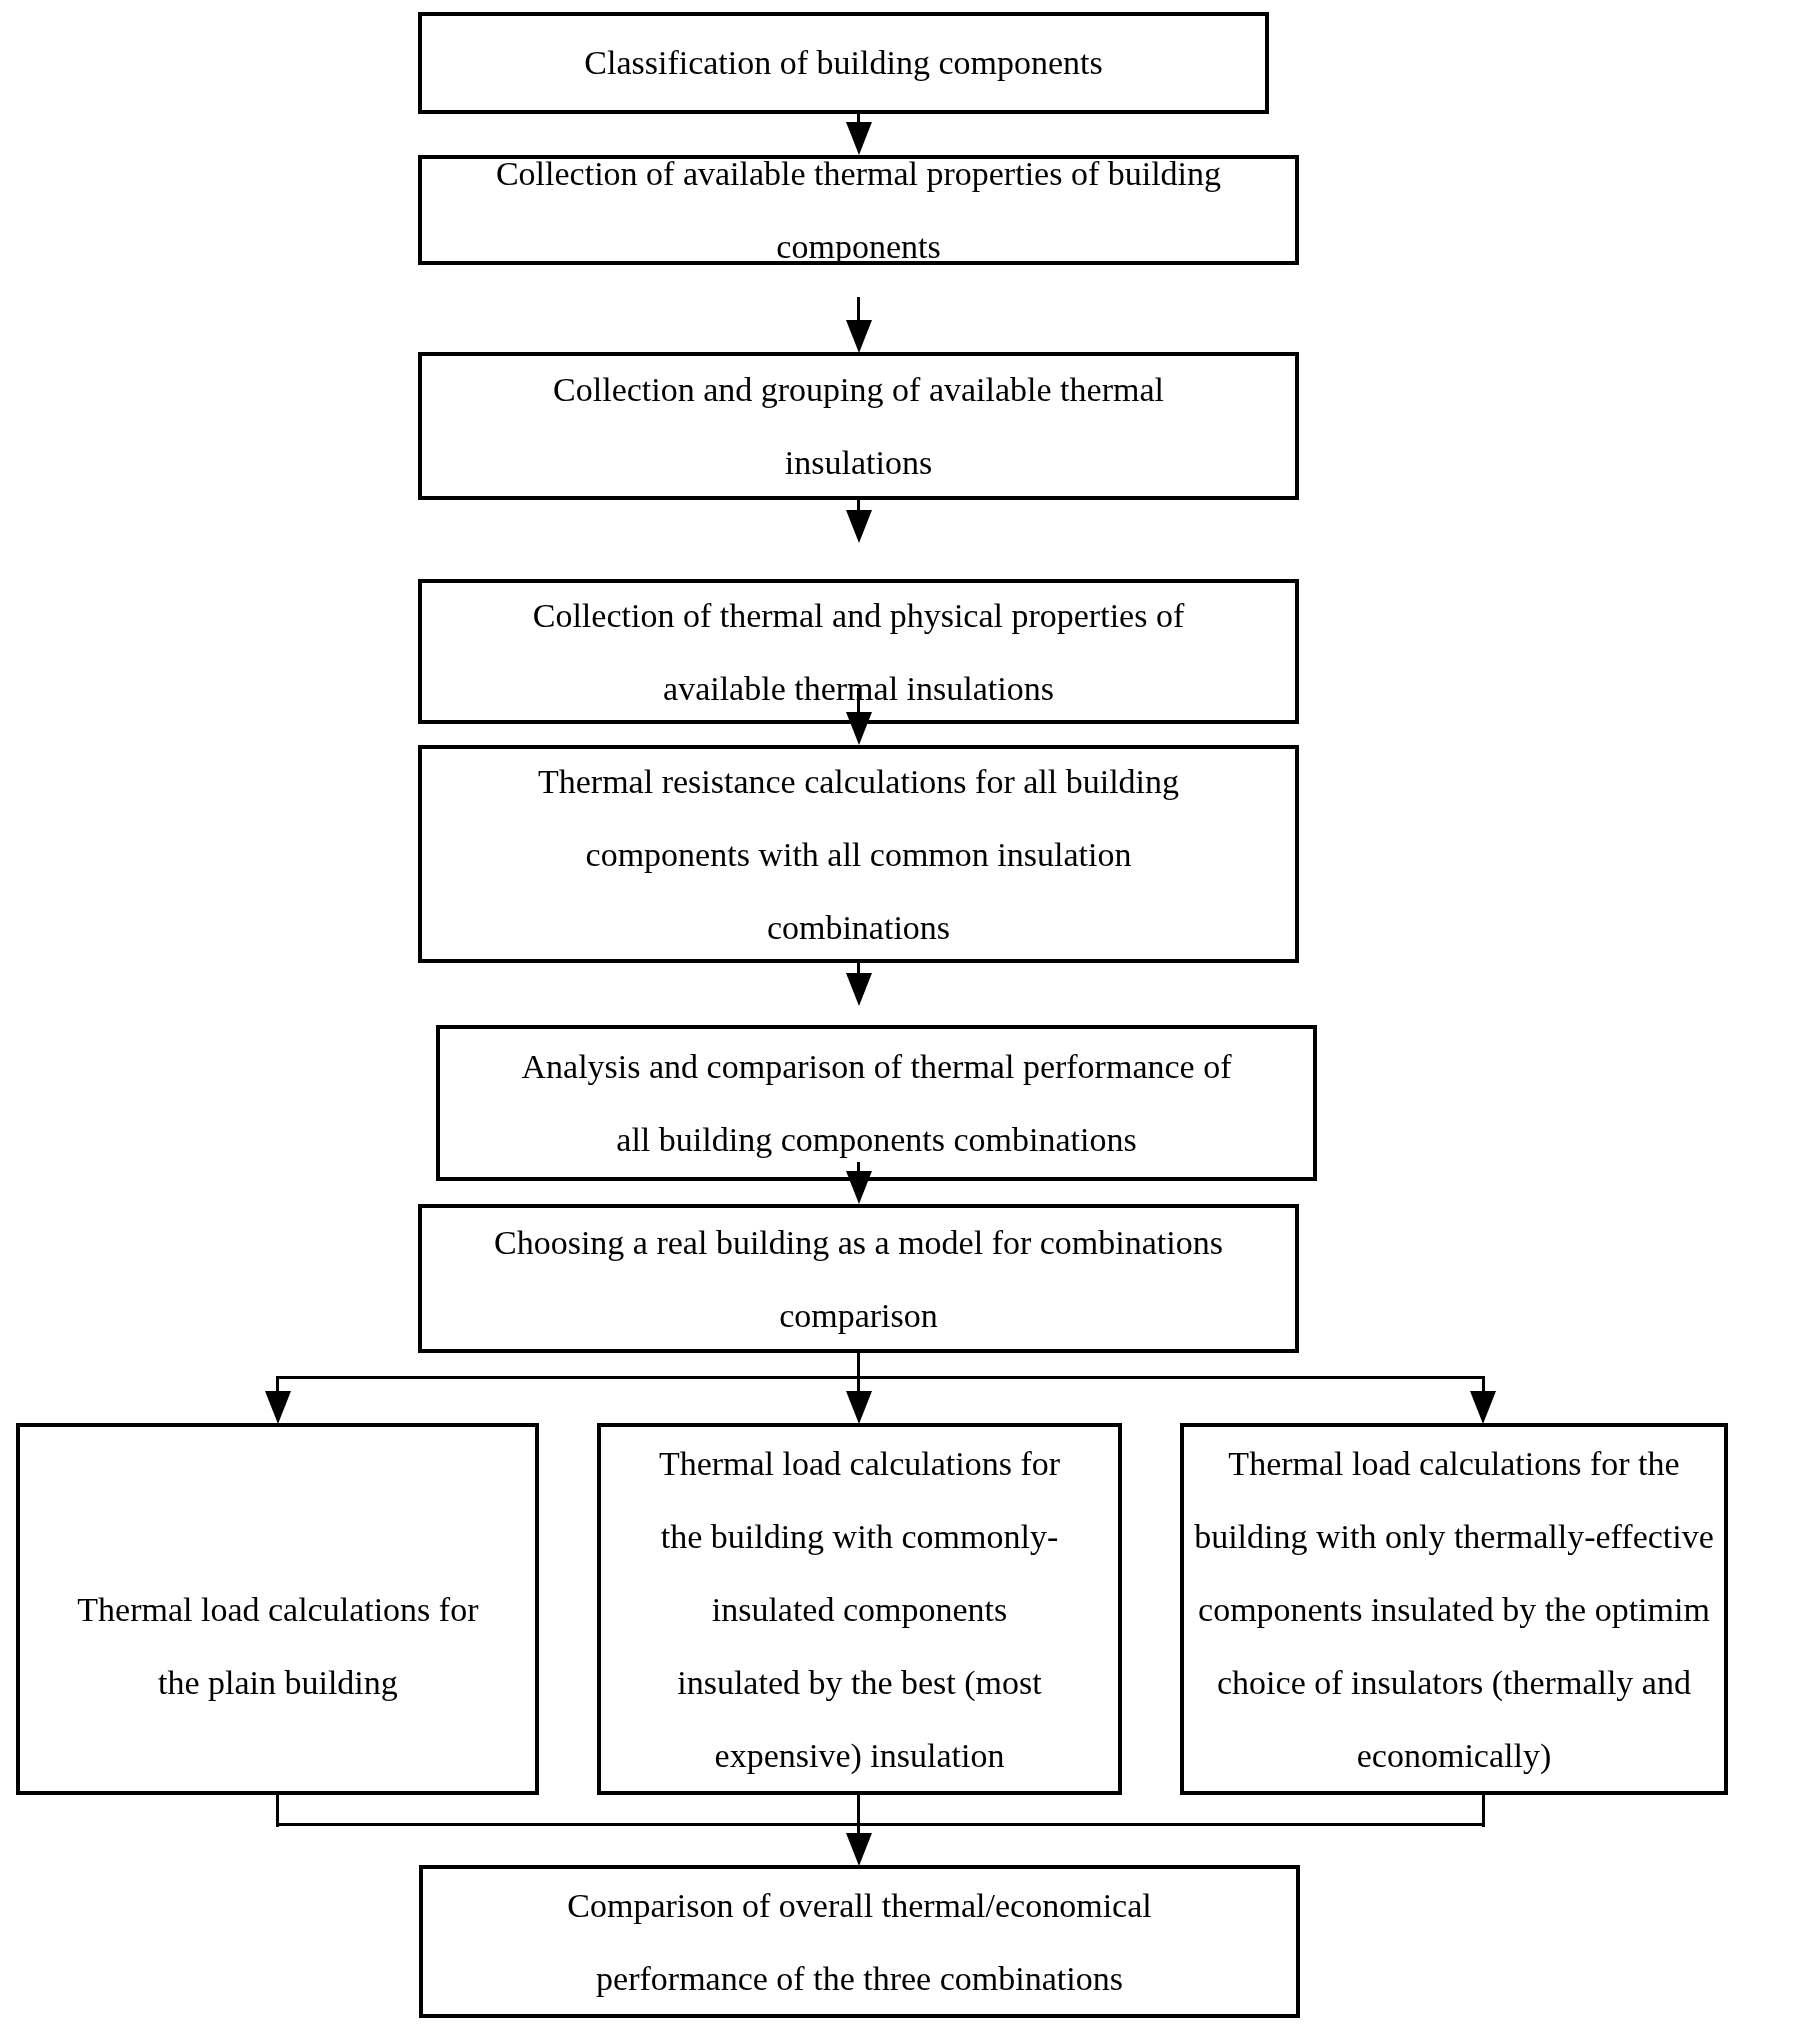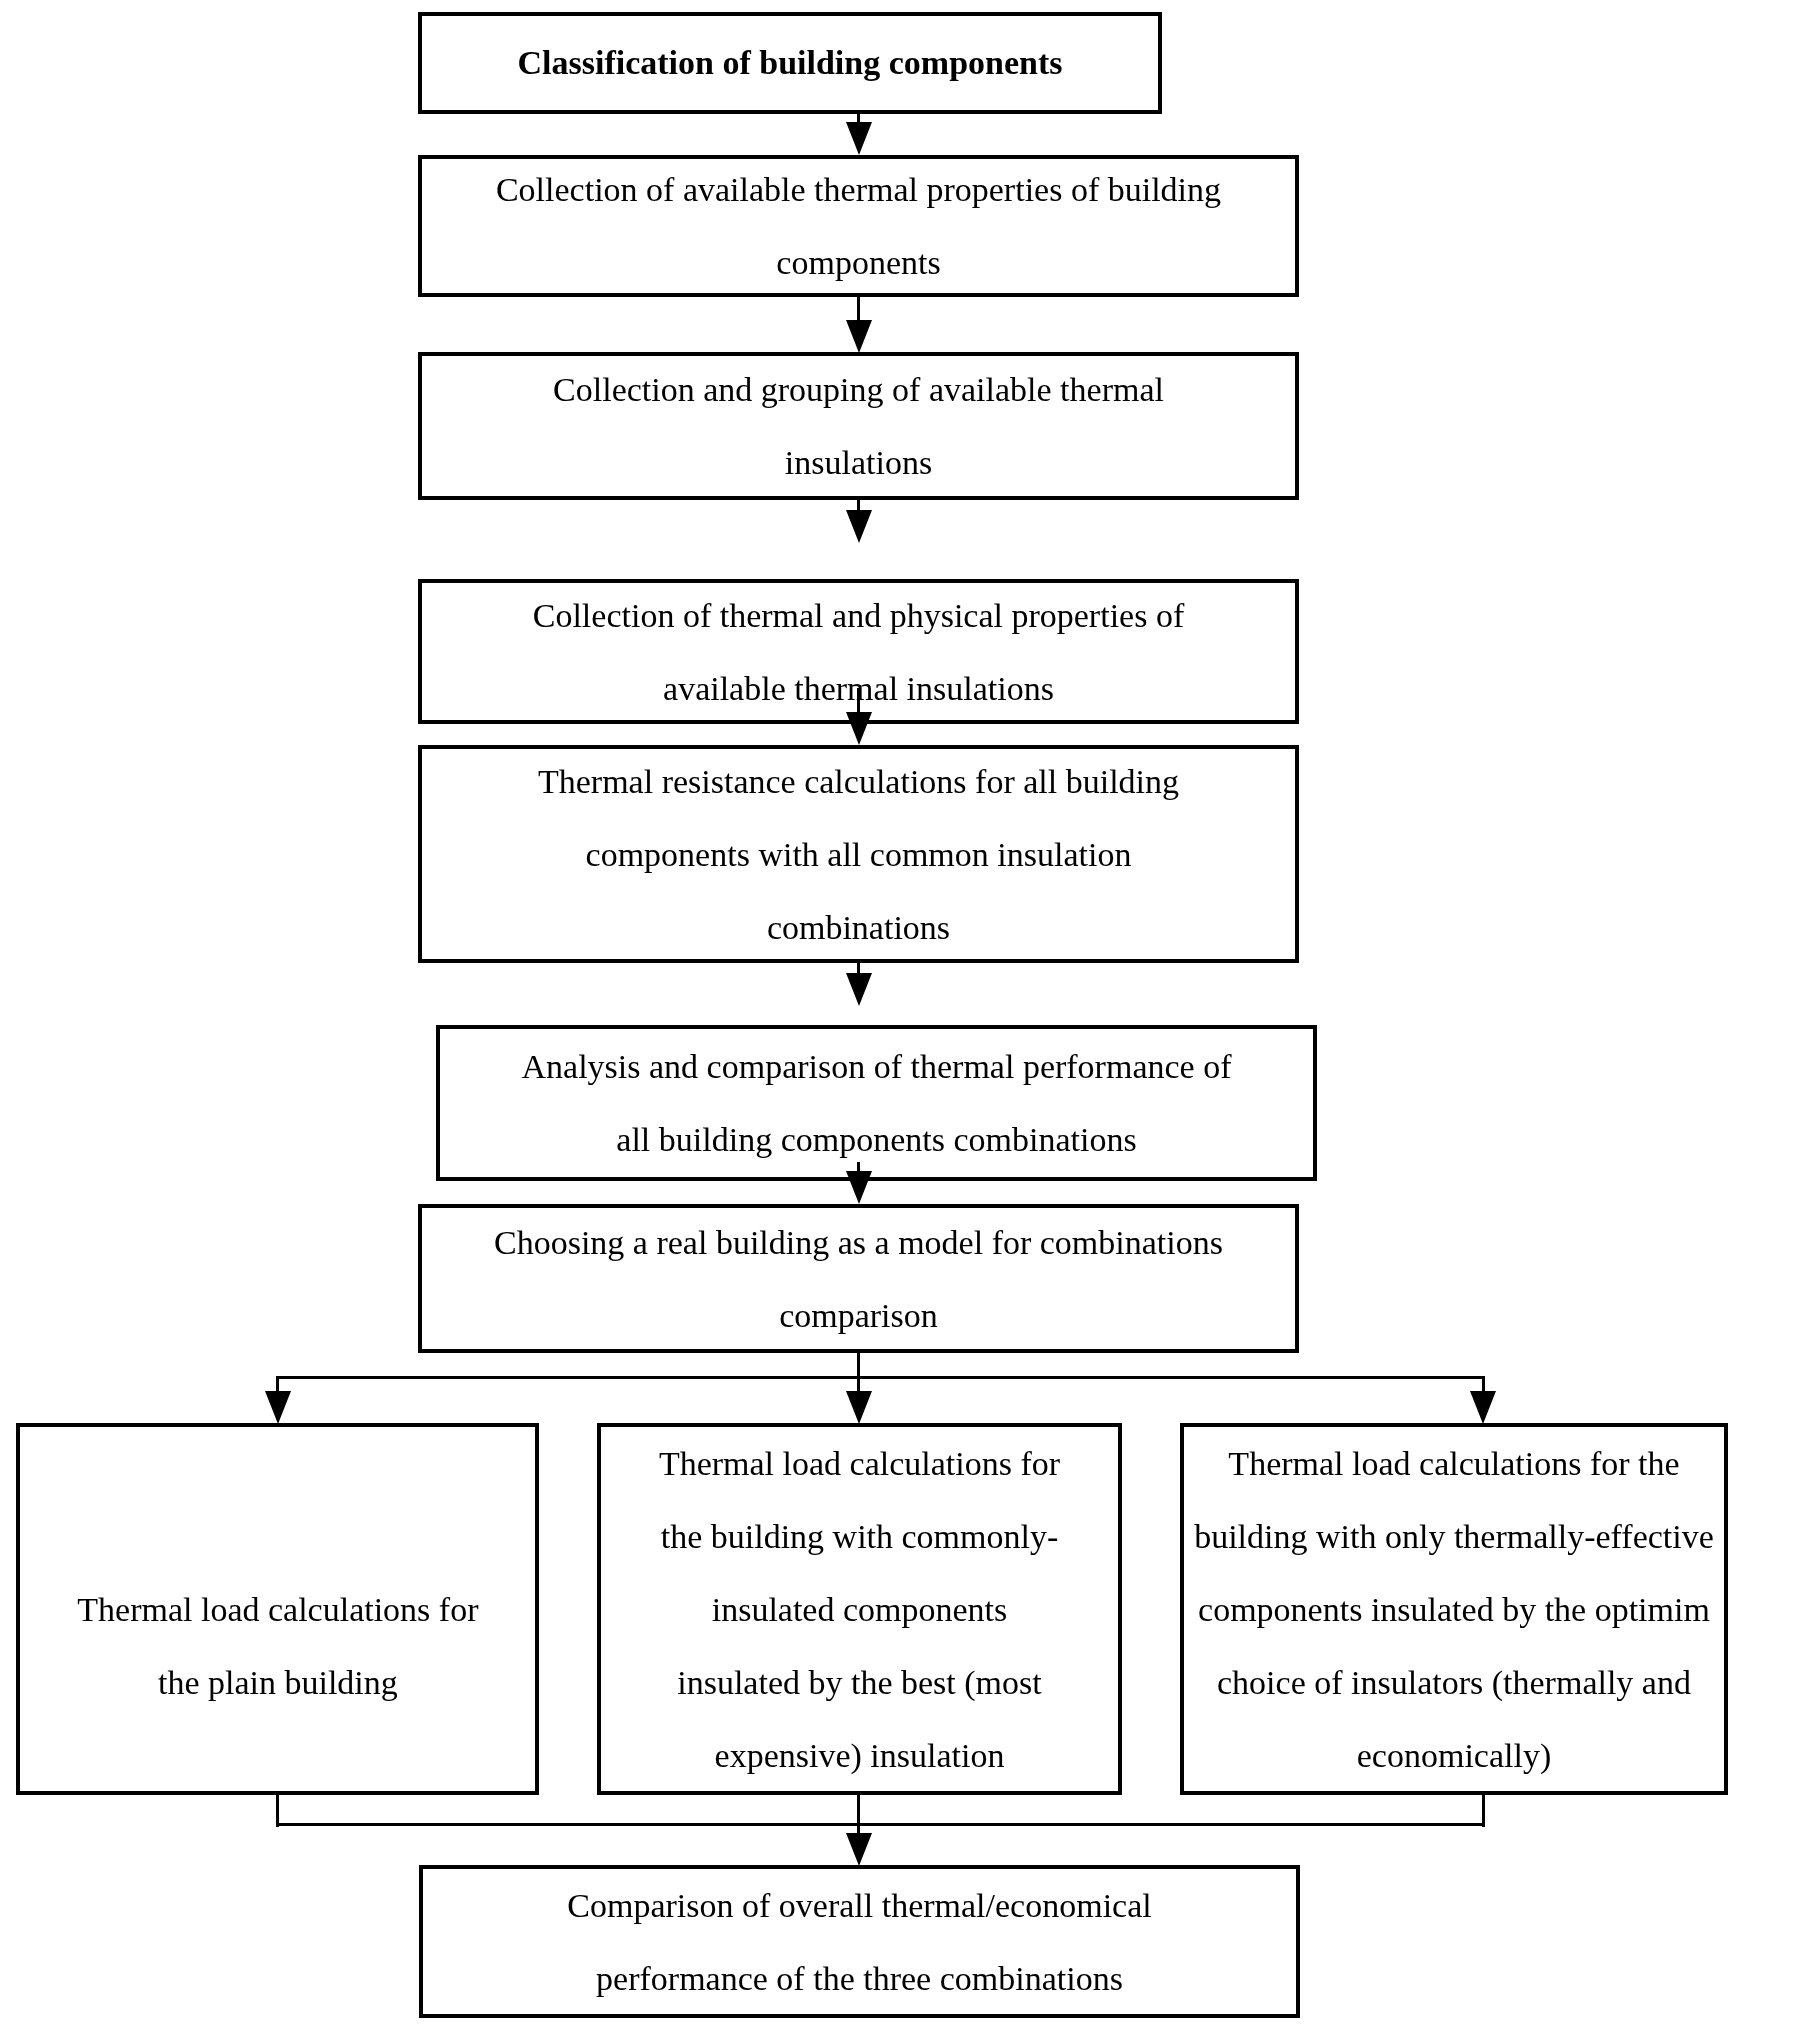--- a/index.html
+++ b/index.html
@@ -56,30 +56,30 @@
     border-left: 13px solid transparent;
     border-right: 13px solid transparent;
     border-top: 33px solid #000000;
   }
 </style>
 </head>
 <body>
 
 <div id="stage">
 
-  <div class="node" style="left:418px; top:11.5px; width:744px; height:102px;font-weight:bold;">
+  <div class="node" style="left:418px; top:11.5px; width:851px; height:102px;">
     <div class="inner">
       <div class="tline">Classification of building components</div>
     </div>
   </div>
 
   <div class="vline" style="left:857px; top:114px; height:11px;"></div>
   <div class="ahead" style="left:846px; top:122px;"></div>
 
-  <div class="node" style="left:418px; top:155px; width:881px; height:142px;">
+  <div class="node" style="left:418px; top:155px; width:881px; height:110px;">
     <div class="inner">
       <div class="tline">Collection of available thermal properties of building</div>
       <div class="tline">components</div>
     </div>
   </div>
 
   <div class="vline" style="left:857px; top:297px; height:25px;"></div>
   <div class="ahead" style="left:846px; top:320px;"></div>
 
   <div class="node" style="left:418px; top:352px; width:881px; height:148px;">

